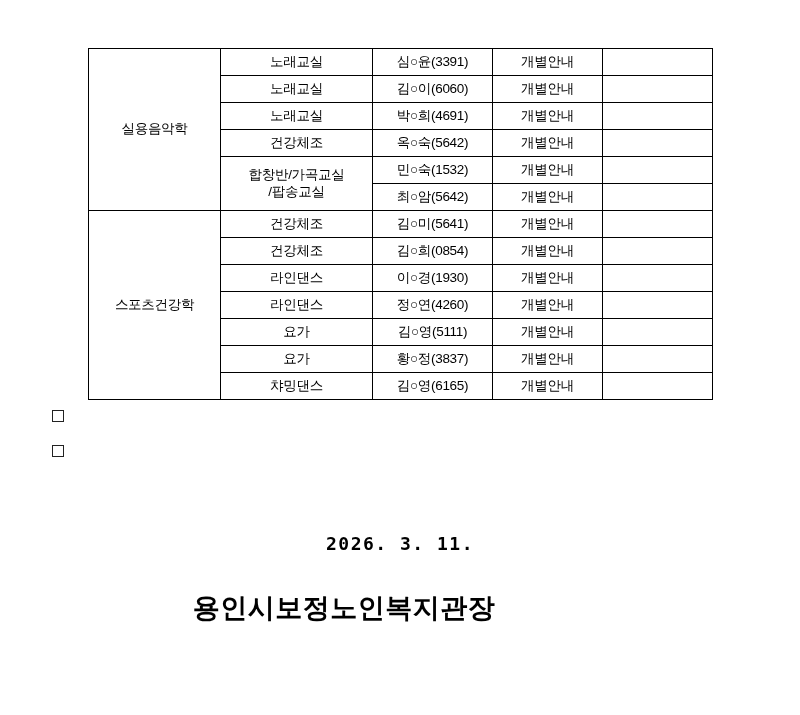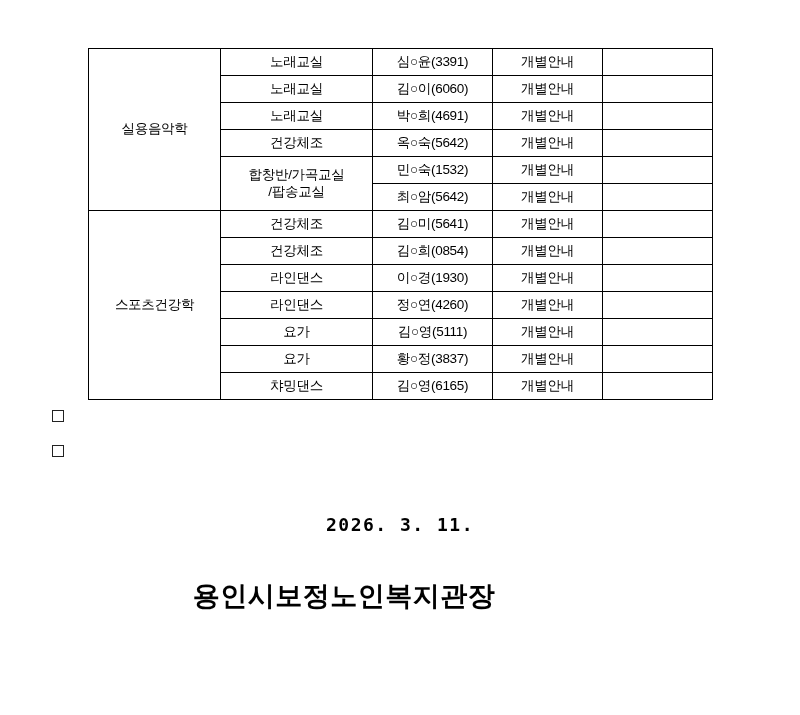--- a/index.html
+++ b/index.html
@@ -91,33 +91,33 @@
     flex: 0 0 auto;
   }
   .note-text {
     white-space: nowrap;
   }
 
   
   .date-line {
     position: absolute;
     left: 0;
-    top: 514px;
+    top: 533px;
     width: 800px;
     text-align: center;
     font-family: "DejaVu Sans Mono", monospace;
     font-size: 18px;
     font-weight: bold;
     letter-spacing: 1.5px;
   }
 
   .org-line {
     position: absolute;
     left: 0;
-    top: 578px;
+    top: 590px;
     width: 688px;
     text-align: center;
     font-size: 27px;
     font-weight: bold;
     letter-spacing: 0.5px;
   }
 </style>
 </head>
 <body>
 

